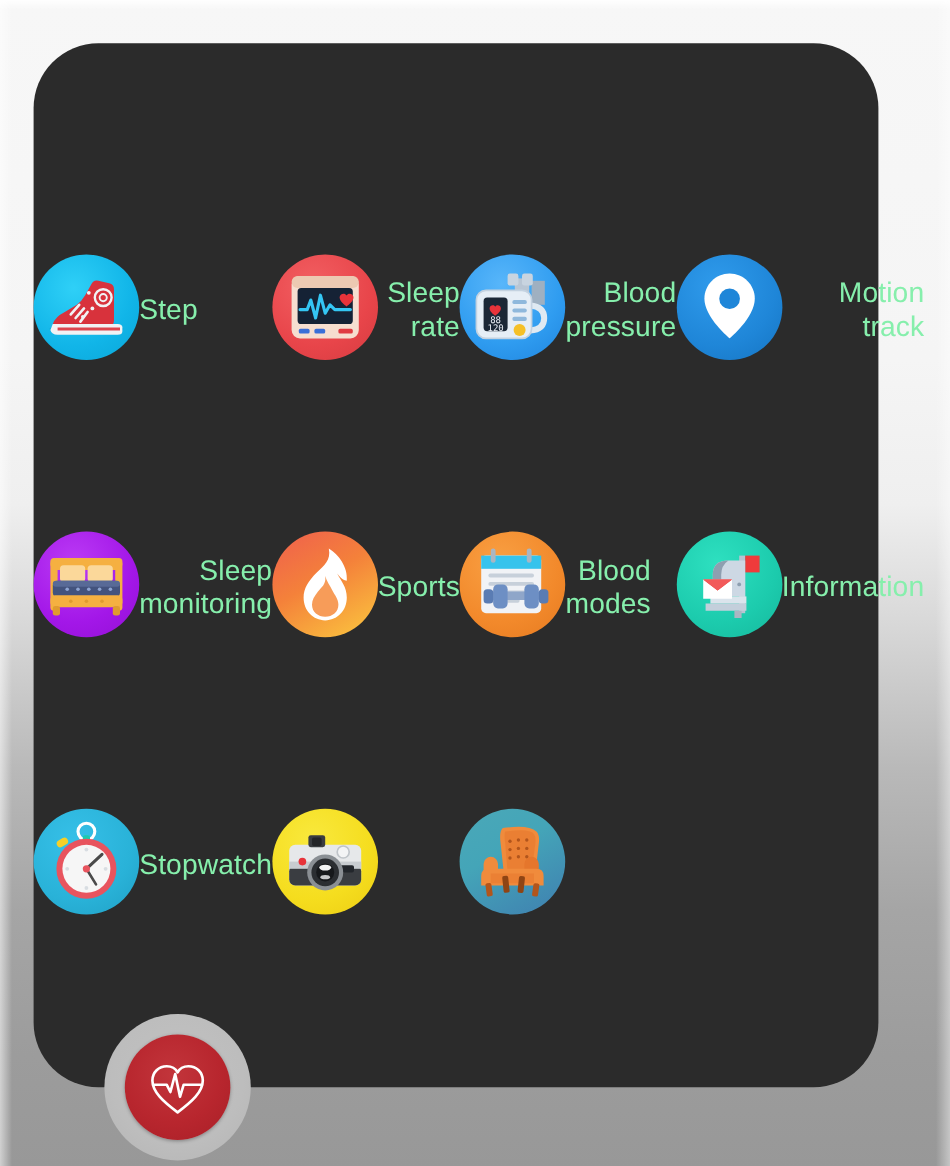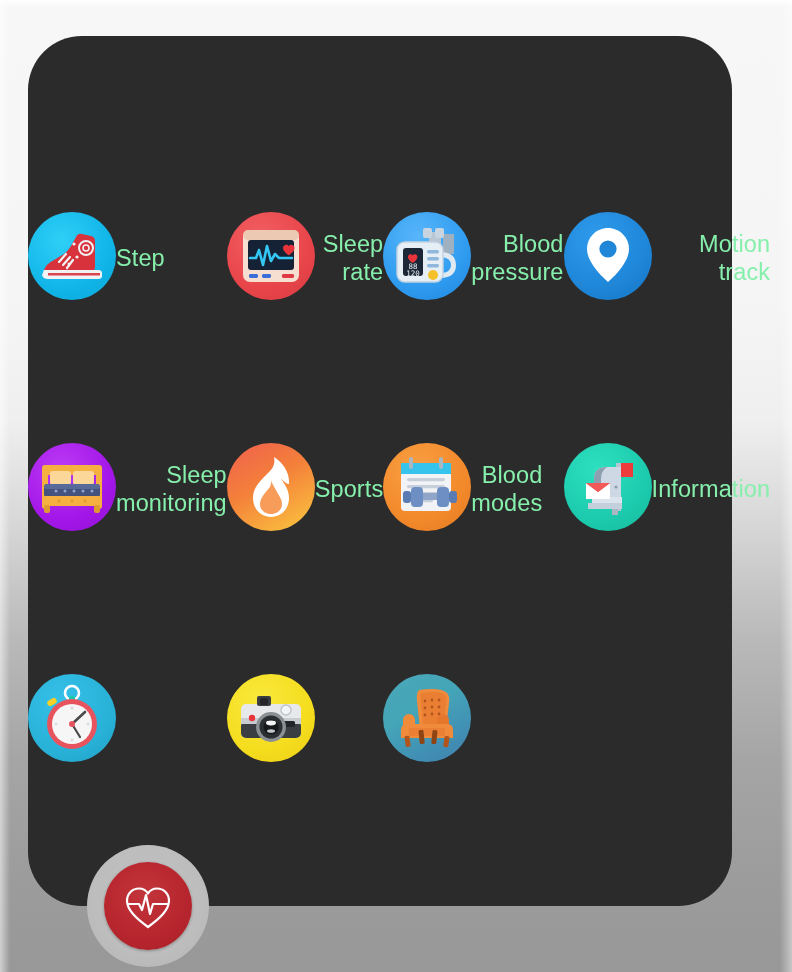--- a/index.html
+++ b/index.html
@@ -332,20 +332,21 @@
               <circle cx="44" cy="34" r="1.6"></circle>
               <circle cx="60" cy="50" r="1.6"></circle>
               <circle cx="44" cy="66" r="1.6"></circle>
               <circle cx="28" cy="50" r="1.6"></circle>
             </g>
             <line x1="44" y1="50" x2="57" y2="38" stroke="#4a4a4a" stroke-width="2.6" stroke-linecap="round"></line>
             <line x1="44" y1="50" x2="52" y2="63" stroke="#4a4a4a" stroke-width="2.2" stroke-linecap="round"></line>
             <circle cx="44" cy="50" r="3" fill="#e8545e"></circle>
           </svg>
         </div>
+        <div class="app-label">Stopwatch</div>
       </div>
 
       <div class="app-tile">
         <div class="icon-circle" style="background:radial-gradient(circle at 38% 30%, #f9e93d 0%, #f5dd1e 60%, #eccc13 100%);">
           <svg viewBox="0 0 88 88">
             <rect x="14" y="30" width="60" height="34" rx="5" fill="#e6e8ea"></rect>
             <rect x="14" y="47" width="60" height="17" rx="5" fill="#3a3d41"></rect>
             <rect x="14" y="44" width="60" height="6" fill="#c8ccd0"></rect>
             <rect x="30" y="22" width="14" height="10" rx="2" fill="#3a3d41"></rect>
             <rect x="33" y="24" width="8" height="7" rx="1.5" fill="#242629"></rect>

